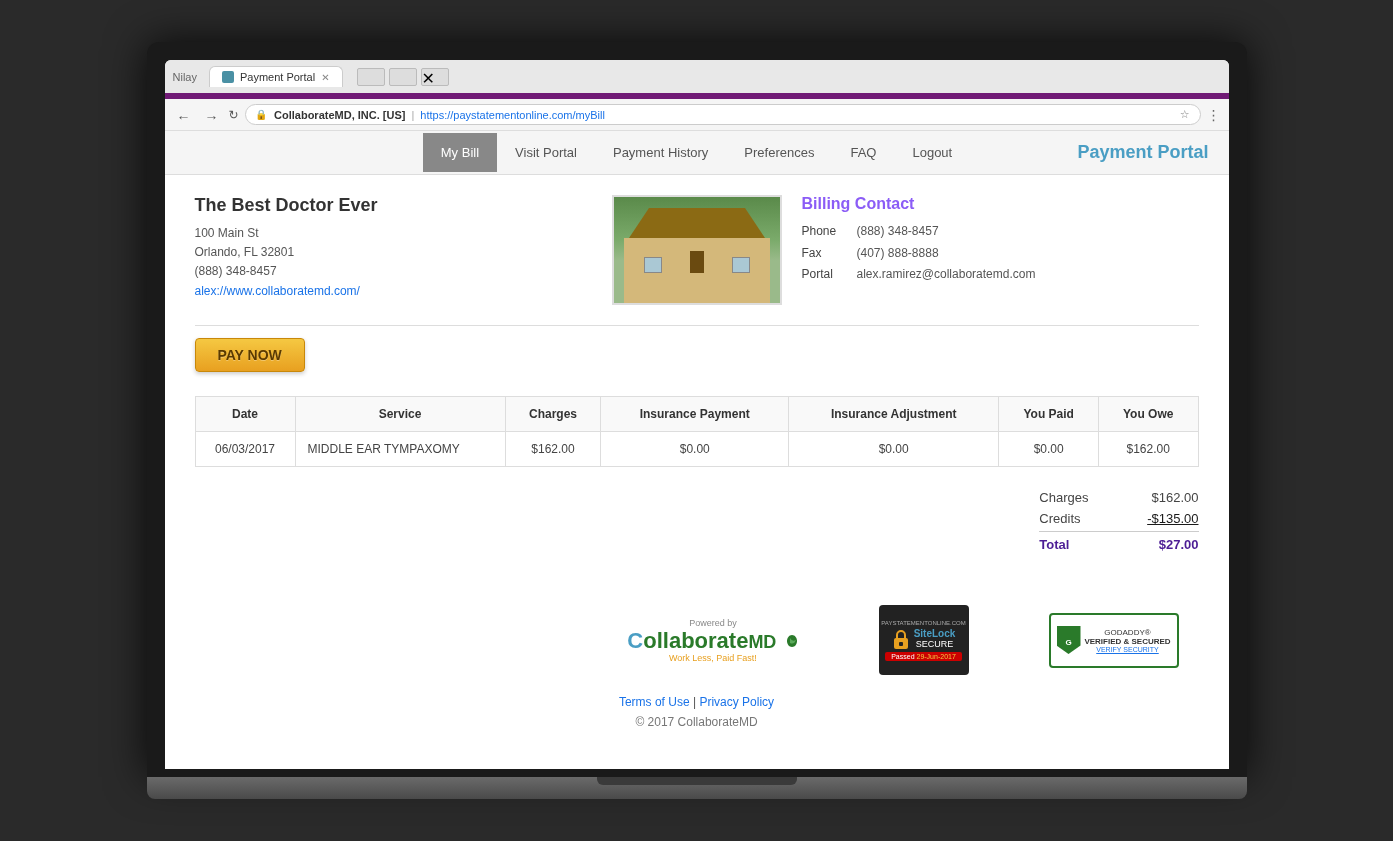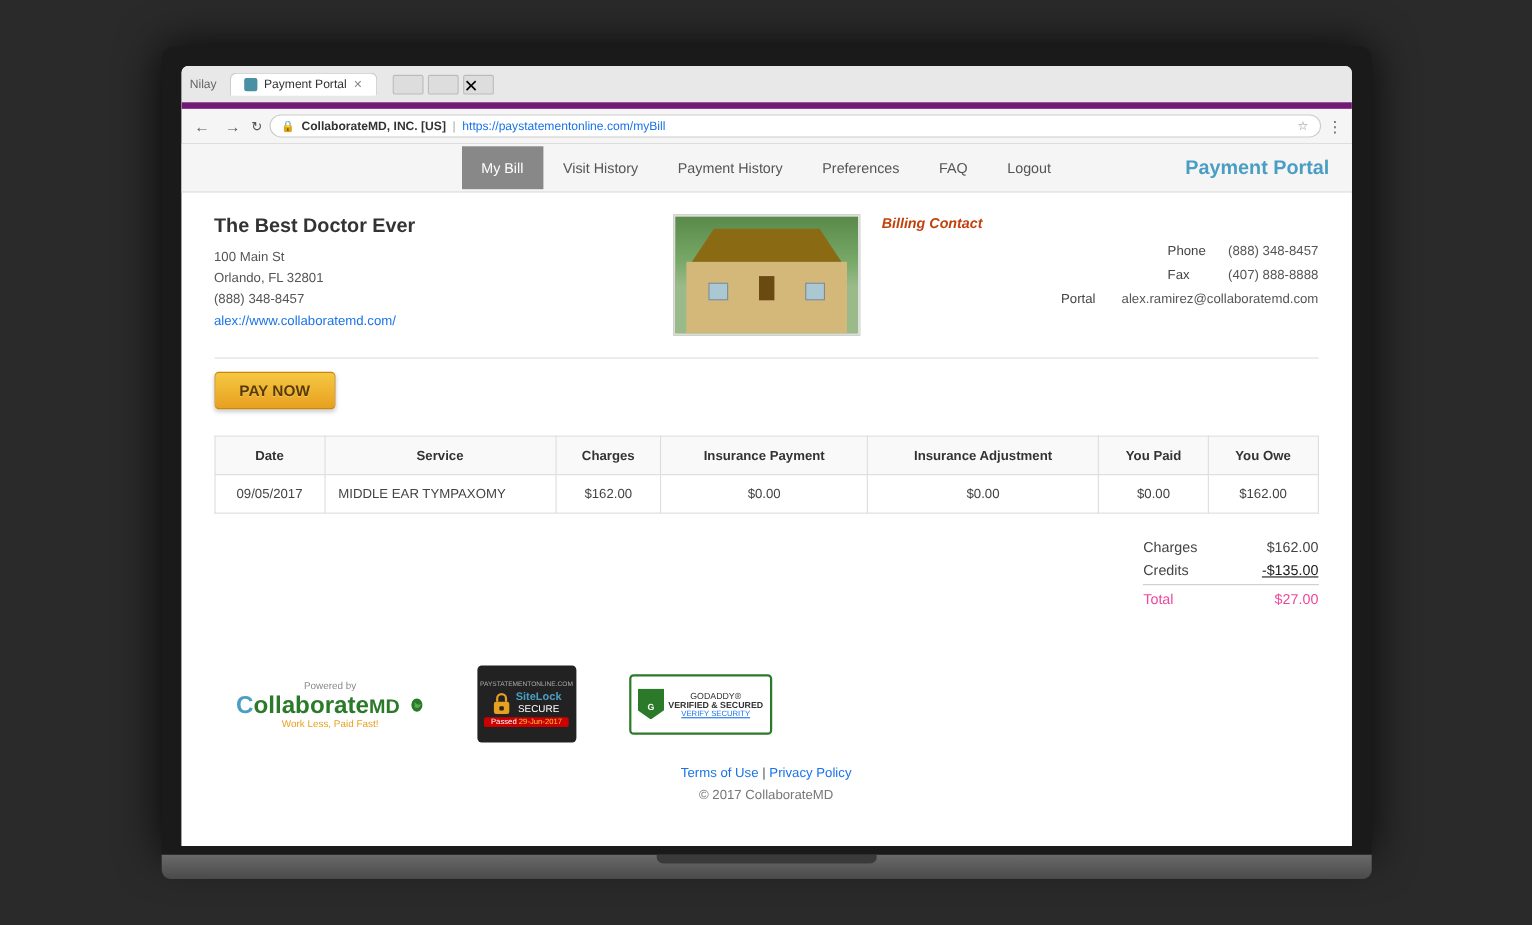--- a/index.html
+++ b/index.html
@@ -201,31 +201,29 @@
       color: #1a73e8;
       text-decoration: none;
       font-size: 12px;
     }
     .billing-contact {
       flex: 1;
       font-size: 12px;
     }
     .billing-title {
       font-weight: bold;
-      color: #c2410c;
+      color: #8b5cf6;
       margin-bottom: 8px;
-      font-size: 13px;
-      font-style: italic;
+      font-size: 16px;
     }
     .billing-row {
       display: flex;
       gap: 10px;
       color: #555;
       line-height: 1.8;
-      justify-content: flex-end;
     }
     .billing-label { width: 45px; color: #444; }
 
     
     .patient-section {
       margin-bottom: 20px;
     }
     .patient-name {
       font-size: 13px;
       color: #333;
@@ -292,39 +290,39 @@
       font-size: 13px;
     }
     .totals-row {
       display: flex;
       justify-content: space-between;
       gap: 40px;
       padding: 3px 0;
       color: #444;
     }
     .totals-row.total-row {
-      font-weight: normal;
-      color: #ec4899;
+      font-weight: bold;
+      color: #4c1d95;
       border-top: 1px solid #ccc;
       padding-top: 5px;
       margin-top: 2px;
     }
     .totals-value { text-align: right; min-width: 70px; }
 
     
     .page-footer {
       padding: 30px 20px 20px;
       text-align: center;
       background: white;
     }
     .footer-logos {
       display: flex;
-      justify-content: flex-start;
-      align-items: center;
-      gap: 48px;
+      justify-content: flex-end;
+      align-items: center;
+      gap: 80px;
       margin-bottom: 20px;
     }
     .collaborate-logo {
       display: flex;
       flex-direction: column;
       align-items: center;
     }
     .powered-by {
       font-size: 9px;
       color: #888;
@@ -408,21 +406,21 @@
           <span class="star-icon">☆</span>
         </div>
         <span class="browser-menu">⋮</span>
       </div>
 
       <div class="page-content">
 
         <div class="site-nav">
           <div class="nav-items">
             <a class="nav-item active">My Bill</a>
-            <a class="nav-item">Visit History</a>
+            <a class="nav-item">Visit Portal</a>
             <a class="nav-item">Payment History</a>
             <a class="nav-item">Preferences</a>
             <a class="nav-item">FAQ</a>
             <a class="nav-item">Logout</a>
           </div>
           <div class="portal-brand">
             <span>Payment Portal</span>
           </div>
         </div>
 
@@ -482,21 +480,21 @@
                   </th>
                   <th>
                     <span>Insurance Adjustment</span>
                   </th>
                   <th>You Paid</th>
                   <th>You Owe</th>
                 </tr>
               </thead>
               <tbody id="table-body">
               <tr>
-                    <td>09/05/2017</td>
+                    <td>06/03/2017</td>
                     <td style="text-align: left;">MIDDLE EAR TYMPAXOMY</td>
                     <td>$162.00</td>
                     <td>$0.00</td>
                     <td>$0.00</td>
                     <td>$0.00</td>
                     <td>$162.00</td>
                   </tr>
                 </tbody>
             </table>
 

